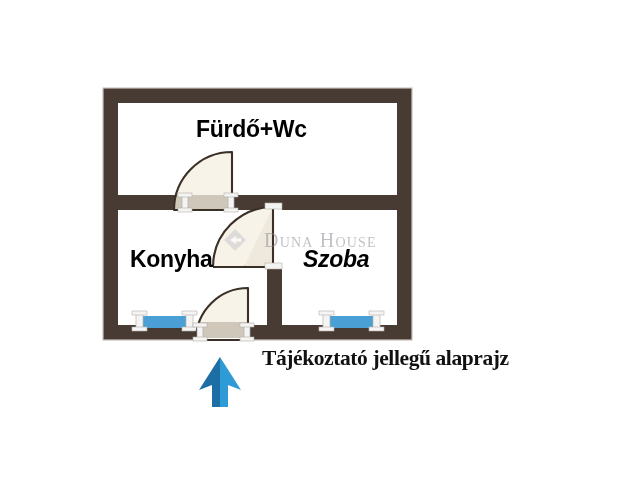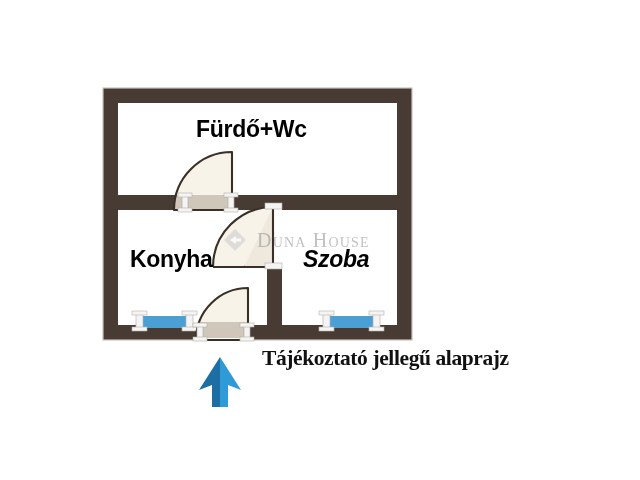--- a/index.html
+++ b/index.html
@@ -62,21 +62,21 @@
     letter-spacing: -0.4px;
     white-space: nowrap;
     line-height: 1;
   }
   #watermark {
     position: absolute;
     left: 222px;
     top: 227px;
     display: flex;
     align-items: center;
-    gap: 9px;
+    gap: 16px;
     opacity: 0.55;
     pointer-events: none;
   }
   #watermark-text {
     font-family: "Liberation Serif", serif;
     font-size: 20px;
     color: #8e8e95;
     letter-spacing: 1.2px;
     white-space: nowrap;
     font-variant: small-caps;

